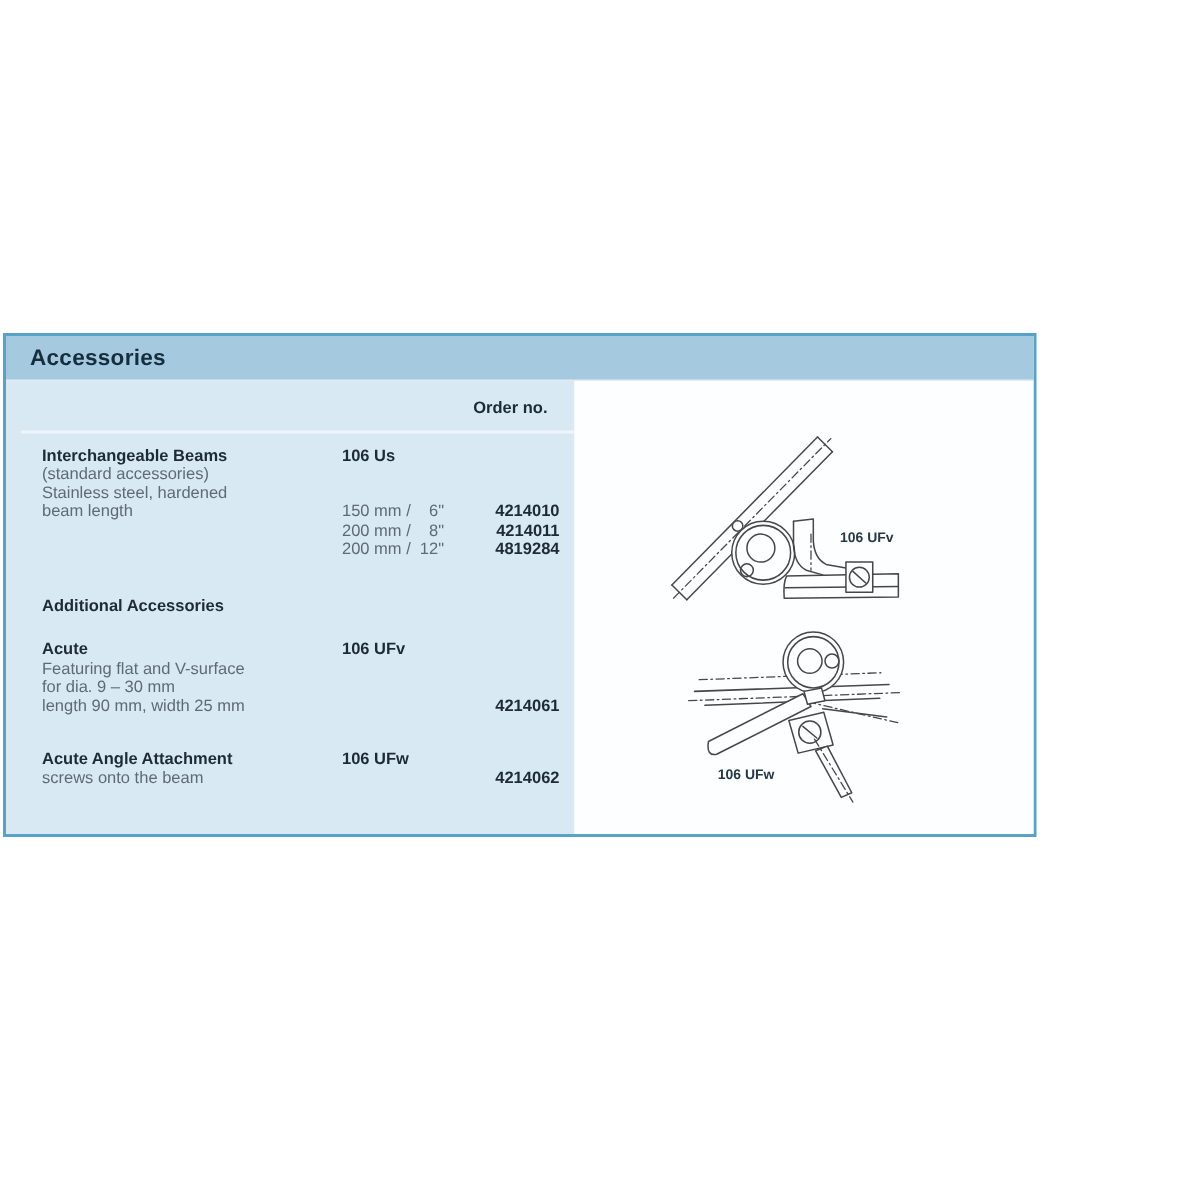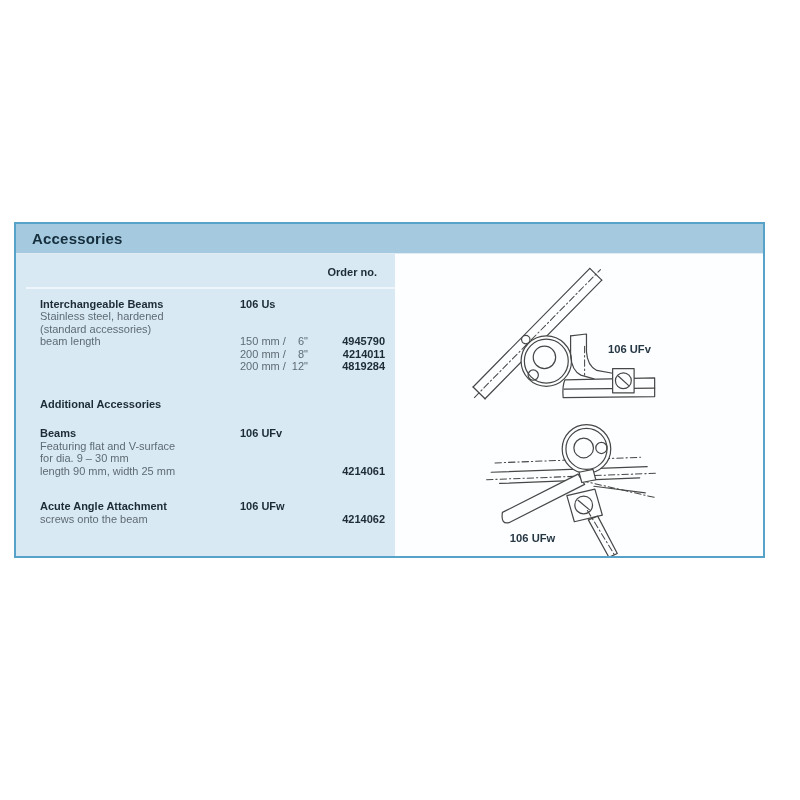--- a/index.html
+++ b/index.html
@@ -2,21 +2,21 @@
 <html style="--border: #57a2c8; --header_bg: #a5c9de; --panel_bg: #d9e9f3; --figure_bg: #fdfeff; --ink: #1c2b36; --muted: #5d6b74; --line: #474747;"><head>
 <meta charset="utf-8">
 <style>
   html,body{margin:0;padding:0;}
   body{
     width:800px;height:800px;position:relative;background:#ffffff;
     font-family:"Liberation Sans",sans-serif;
     -webkit-font-smoothing:antialiased;
   }
   .box{
-    position:absolute;left:14px;top:222px;width:751px;height:336px;
+    position:absolute;left:2px;top:222px;width:689px;height:336px;
     box-sizing:border-box;border:2px solid var(--border,#57a2c8);
     background:#fff;
   }
   .hdr{
     height:30px;background:var(--header_bg,#a5c9de);
     display:flex;align-items:center;padding-left:16px;box-sizing:border-box;
     border-bottom:1px solid rgba(255,255,255,.65);
   }
   .hdr .title{
     font-size:15px;font-weight:bold;color:#152e3d;letter-spacing:.2px;
@@ -70,32 +70,32 @@
       <div class="t-row ohdr">
         <span class="ord">Order no.</span>
       </div>
       <div class="sep"></div>
 
       <div class="t-row s1name">
         <span class="c1 b">Interchangeable Beams</span>
         <span class="b">106 Us</span>
       </div>
       <div class="t-row">
+        <span class="g">(standard accessories)</span>
+      </div>
+      <div class="t-row">
         <span class="g">Stainless steel, hardened</span>
-      </div>
-      <div class="t-row">
-        <span class="g">(standard accessories)</span>
       </div>
       <div class="t-row">
         <span class="c1 g">beam length</span>
         <span class="sz g">
           <span>150 mm /</span>
           <span class="in">6"</span>
         </span>
-        <span class="ord">4945790</span>
+        <span class="ord">4214010</span>
       </div>
       <div class="t-row">
         <span class="c1"></span>
         <span class="sz g">
           <span>200 mm /</span>
           <span class="in">8"</span>
         </span>
         <span class="ord">4214011</span>
       </div>
       <div class="t-row">
@@ -105,21 +105,21 @@
           <span class="in">12"</span>
         </span>
         <span class="ord">4819284</span>
       </div>
 
       <div class="t-row addacc">
         <span class="b">Additional Accessories</span>
       </div>
 
       <div class="t-row s2name">
-        <span class="c1 b">Beams</span>
+        <span class="c1 b">Acute</span>
         <span class="b">106 UFv</span>
       </div>
       <div class="t-row">
         <span class="g">Featuring flat and V-surface</span>
       </div>
       <div class="t-row">
         <span class="g">for dia. 9 – 30 mm</span>
       </div>
       <div class="t-row">
         <span class="c1 g">length 90 mm, width 25 mm</span>

